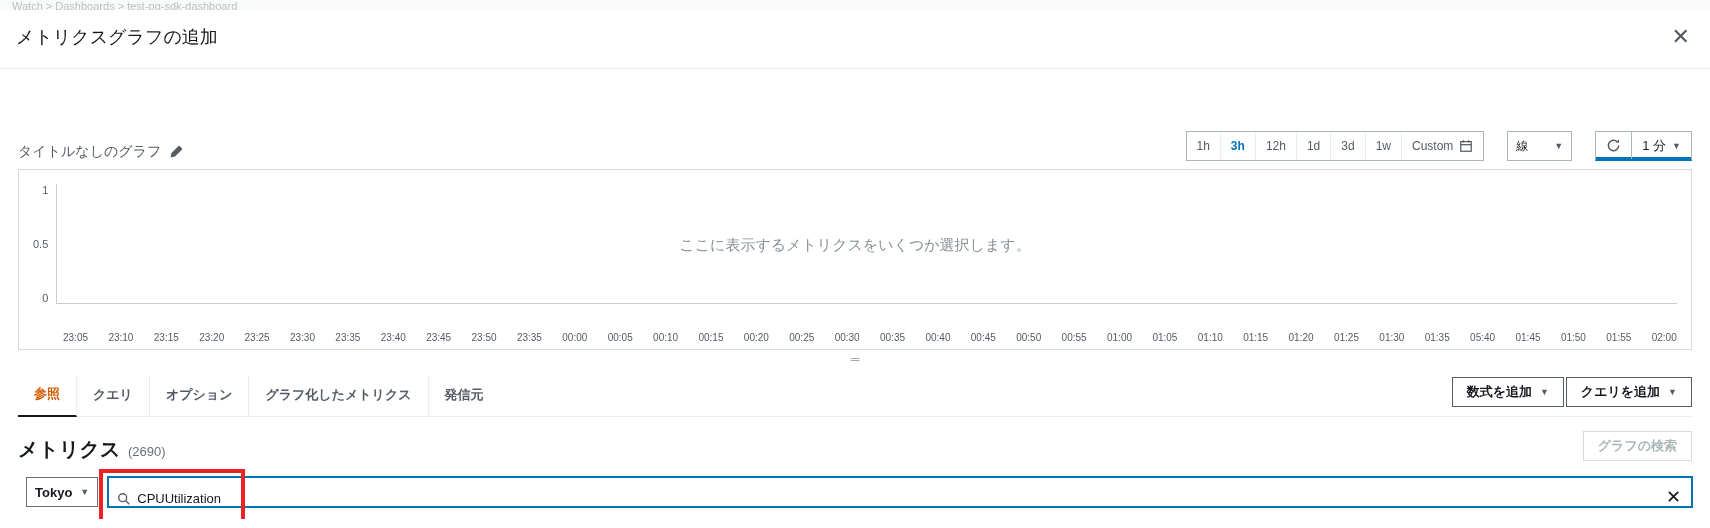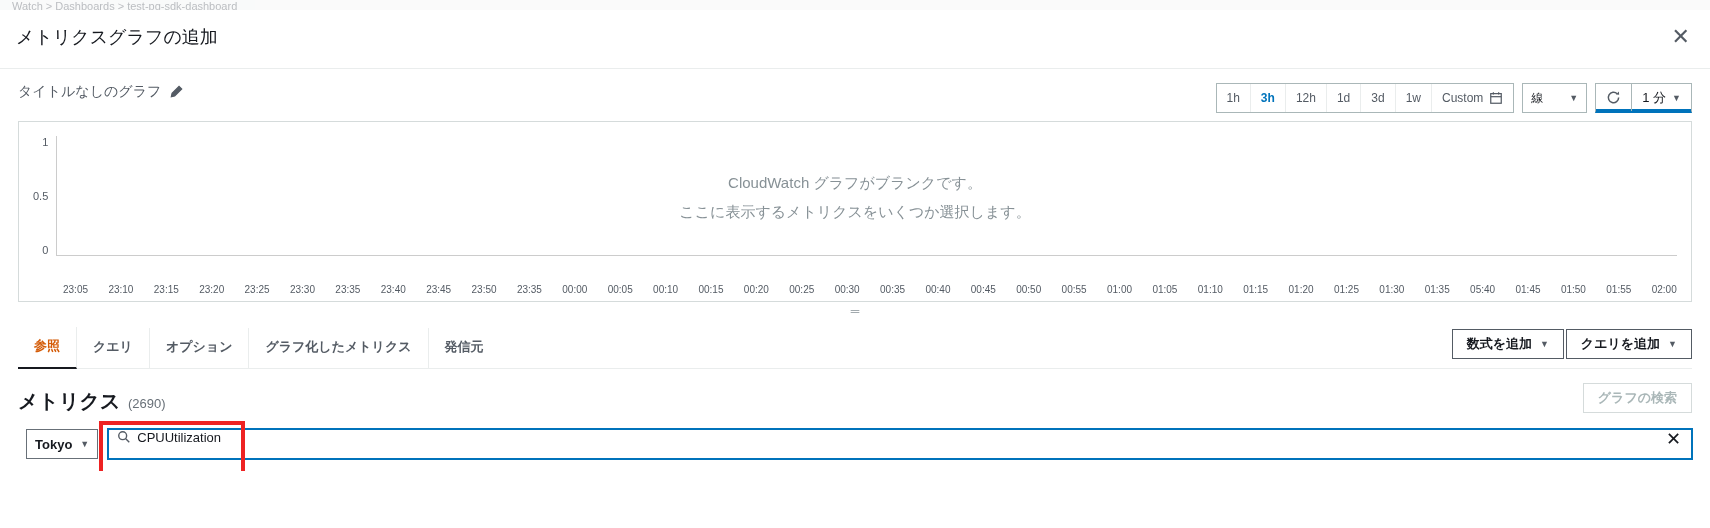--- a/index.html
+++ b/index.html
@@ -4,24 +4,24 @@
   <style>
     * { margin: 0; padding: 0; box-sizing: border-box; font-family: "Amazon Ember", "Helvetica Neue", Arial, sans-serif; }
     body { background: #fff; color: #16191f; font-size: 13px; }
 
     .breadcrumb-bar { padding: 0 12px; height: 10px; background: #f2f3f3; color: #545b64; font-size: 11px; overflow: hidden; opacity: .4; }
     .dlg-header { display: flex; align-items: center; justify-content: space-between; padding: 12px 16px 16px; border-bottom: 1px solid #eaeded; }
     .dlg-title { font-size: 18px; font-weight: 400; color: #16191f; }
     .close-x { font-size: 22px; color: #545b64; cursor: pointer; line-height: 1; padding: 4px; }
 
     .dlg-body { padding: 14px 18px 12px; }
-    .top-row { display: flex; align-items: flex-start; justify-content: space-between; margin-bottom: 8px; }
+    .top-row { display: flex; align-items: flex-end; justify-content: space-between; margin-bottom: 8px; margin-top: 48px; }
     .graph-title { display: flex; align-items: center; gap: 8px; font-size: 14px; color: #545b64; }
     .edit-icon { width: 14px; height: 14px; cursor: pointer; fill: #545b64; }
-    .controls-right { display: flex; align-items: center; gap: 8px; }
+    .controls-right { display: flex; align-items: center; gap: 23px; }
 
     .range-picker { display: flex; border: 1px solid #aab7b8; height: 30px; align-items: stretch; }
     .range-opt { padding: 0 10px; display: flex; align-items: center; color: #545b64; cursor: pointer; border-right: 1px solid #eaeded; font-size: 12px; }
     .range-opt.active { color: #0073bb; font-weight: 700; }
     .range-opt.custom { border-right: none; gap: 6px; }
     .cal-svg { width: 14px; height: 14px; fill: #545b64; }
 
     .select-look { height: 30px; border: 1px solid #aab7b8; background: #fff; display: flex; align-items: center; padding: 0 8px; gap: 26px; cursor: pointer; font-size: 12px; color: #16191f; }
     .caret { font-size: 9px; color: #545b64; }
 
@@ -50,21 +50,21 @@
     .btn { height: 30px; border: 1px solid #545b64; background: #fff; display: flex; align-items: center; padding: 0 14px; font-size: 13px; font-weight: 700; color: #16191f; cursor: pointer; }
     .btn .caret { margin-left: 8px; }
     .btn.disabled { color: #aab7b8; border-color: #d5dbdb; cursor: default; }
 
     .metrics-head { display: flex; align-items: center; justify-content: space-between; margin-top: 14px; margin-bottom: 10px; }
     .metrics-title { font-size: 20px; font-weight: 700; color: #16191f; }
     .metrics-count { font-weight: 400; color: #687078; margin-left: 4px; }
 
     .search-row { display: flex; gap: 10px; align-items: center; padding-left: 8px; }
     .region-sel { height: 30px; border: 1px solid #687078; display: flex; align-items: center; padding: 0 8px; gap: 8px; cursor: pointer; font-size: 13px; color: #16191f; font-weight: 600; }
-    .search-input-wrap { flex: 1; height: 30px; border: 1px solid #0073bb; display: flex; align-items: flex-start; padding: 0 8px; gap: 6px; background: #fff; box-shadow: 0 0 0 1px #0073bb; }
+    .search-input-wrap { flex: 1; height: 30px; border: 1px solid #0073bb; display: flex; align-items: flex-end; padding: 0 8px; gap: 6px; background: #fff; box-shadow: 0 0 0 1px #0073bb; }
     .search-input-wrap input { flex: 1; border: none; outline: none; font-size: 13px; color: #16191f; }
     .search-icon-svg { width: 14px; height: 14px; fill: #545b64; }
     .clear-x { font-size: 18px; color: #16191f; cursor: pointer; line-height: 1; padding: 0 2px; }
     .search-highlight { position: relative; }
     .search-highlight::after { content: ""; position: absolute; left: -10px; top: -9px; right: auto; width: 138px; height: 48px; border: 4px solid #e22; pointer-events: none; }
   </style>
 </head>
 <body>
 
 <div class="breadcrumb-bar">
@@ -165,21 +165,20 @@
         <div>01:25</div>
         <div>01:30</div>
         <div>01:35</div>
         <div>05:40</div>
         <div>01:45</div>
         <div>01:50</div>
         <div>01:55</div>
         <div>02:00</div>
       </div>
     <div class="chart-msg">
-      <div>CloudWatch グラフがブランクです。</div>
       <div>ここに表示するメトリクスをいくつか選択します。</div>
     </div>
   </div>
 
   <div class="drag-handle">═</div>
 
   <div class="tabs-row">
     <div class="tabs" id="tabs">
         <div class="tab active">参照</div>
         <div class="tab">クエリ</div>

